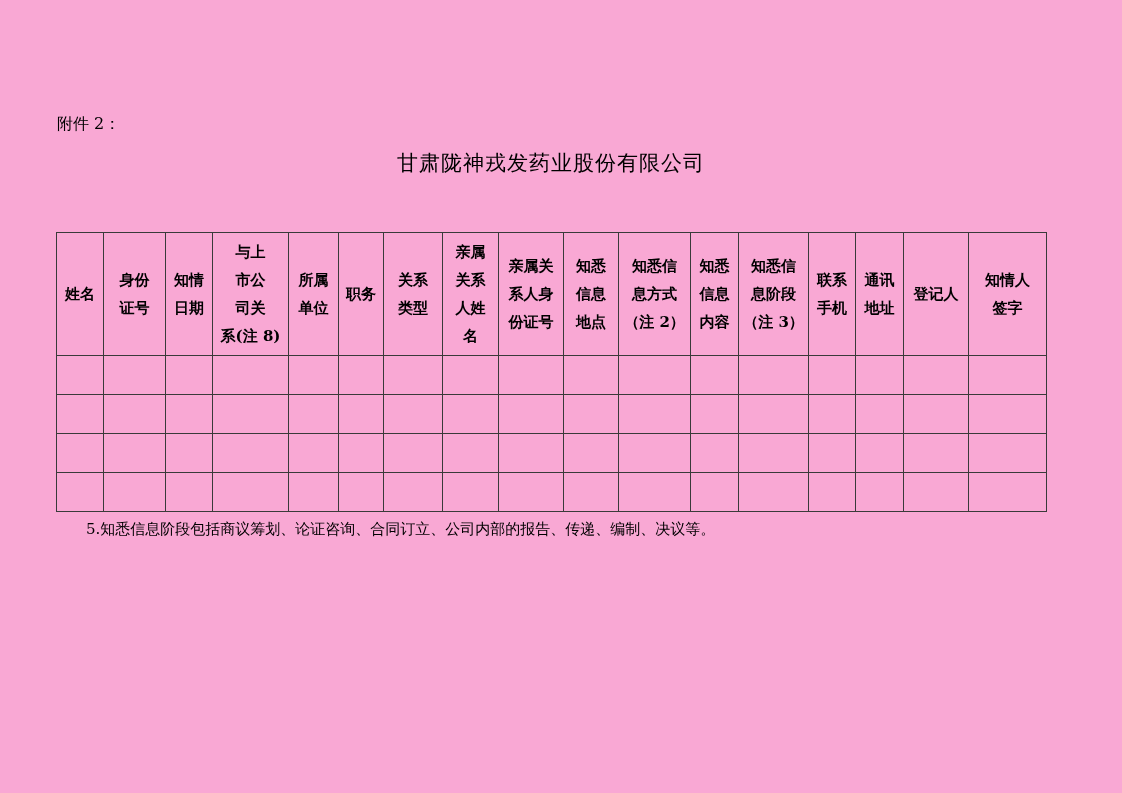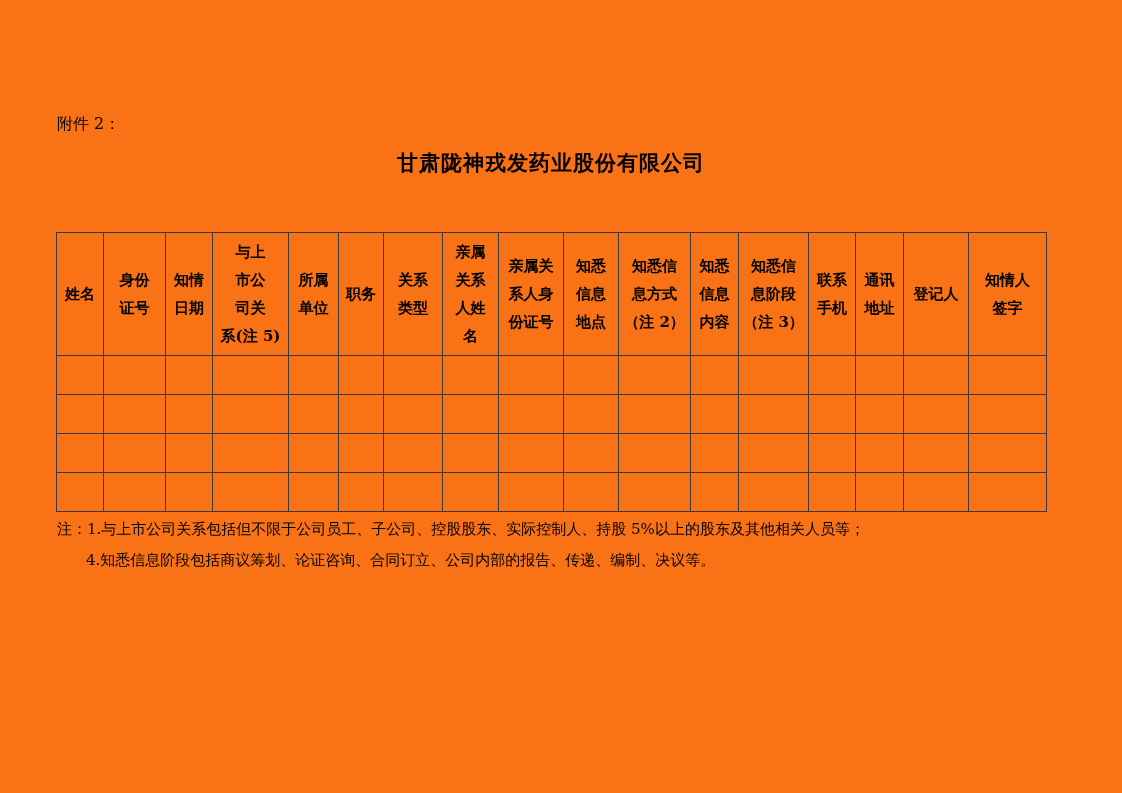--- a/index.html
+++ b/index.html
@@ -1,36 +1,36 @@
 <!DOCTYPE html>
 <html><head>
 <meta charset="utf-8">
 <style>
   html, body { margin: 0; padding: 0; }
   .page {
     position: relative;
     width: 1122px;
     height: 793px;
-    background: #f97316;
+    background: #f9a8d4;
     font-family: "DejaVu Serif", "Liberation Serif", serif;
     color: #000000;
     overflow: hidden;
   }
   .attachment-label {
     position: absolute;
     left: 57px;
     top: 114px;
     font-size: 16px;
   }
   .doc-title {
     position: absolute;
     left: 56px;
     width: 990px;
     text-align: center;
-    font-weight: bold;
+    font-weight: normal;
     font-size: 21px;
     letter-spacing: 1px;
     white-space: nowrap;
   }
   .company-title { top: 149px; }
   .form-title   { top: 196px; }
 
   .reg-table {
     position: absolute;
     left: 56px;
@@ -98,21 +98,21 @@
     <thead>
       <tr>
         <th>姓名</th>
         <th>身份
 证号</th>
         <th>知情
 日期</th>
         <th>与上
 市公
 司关
-系(注 5)</th>
+系(注 8)</th>
         <th>所属
 单位</th>
         <th>职务</th>
         <th>关系
 类型</th>
         <th>亲属
 关系
 人姓
 名</th>
         <th>亲属关
@@ -213,17 +213,16 @@
           <td></td>
           <td></td>
           <td></td>
           <td></td>
           <td></td>
         </tr>
       </tbody>
   </table>
 
   <div class="notes">
-    <div class="note-line"><span>注：</span><span>1.与上市公司关系包括但不限于公司员工、子公司、控股股东、实际控制人、持股 5%以上的股东及其他相关人员等；</span></div>
-    <div class="note-line indented"><span>4.知悉信息阶段包括商议筹划、论证咨询、合同订立、公司内部的报告、传递、编制、决议等。</span></div>
+    <div class="note-line indented"><span>5.知悉信息阶段包括商议筹划、论证咨询、合同订立、公司内部的报告、传递、编制、决议等。</span></div>
   </div>
 
 </div>
 
 </body></html>

